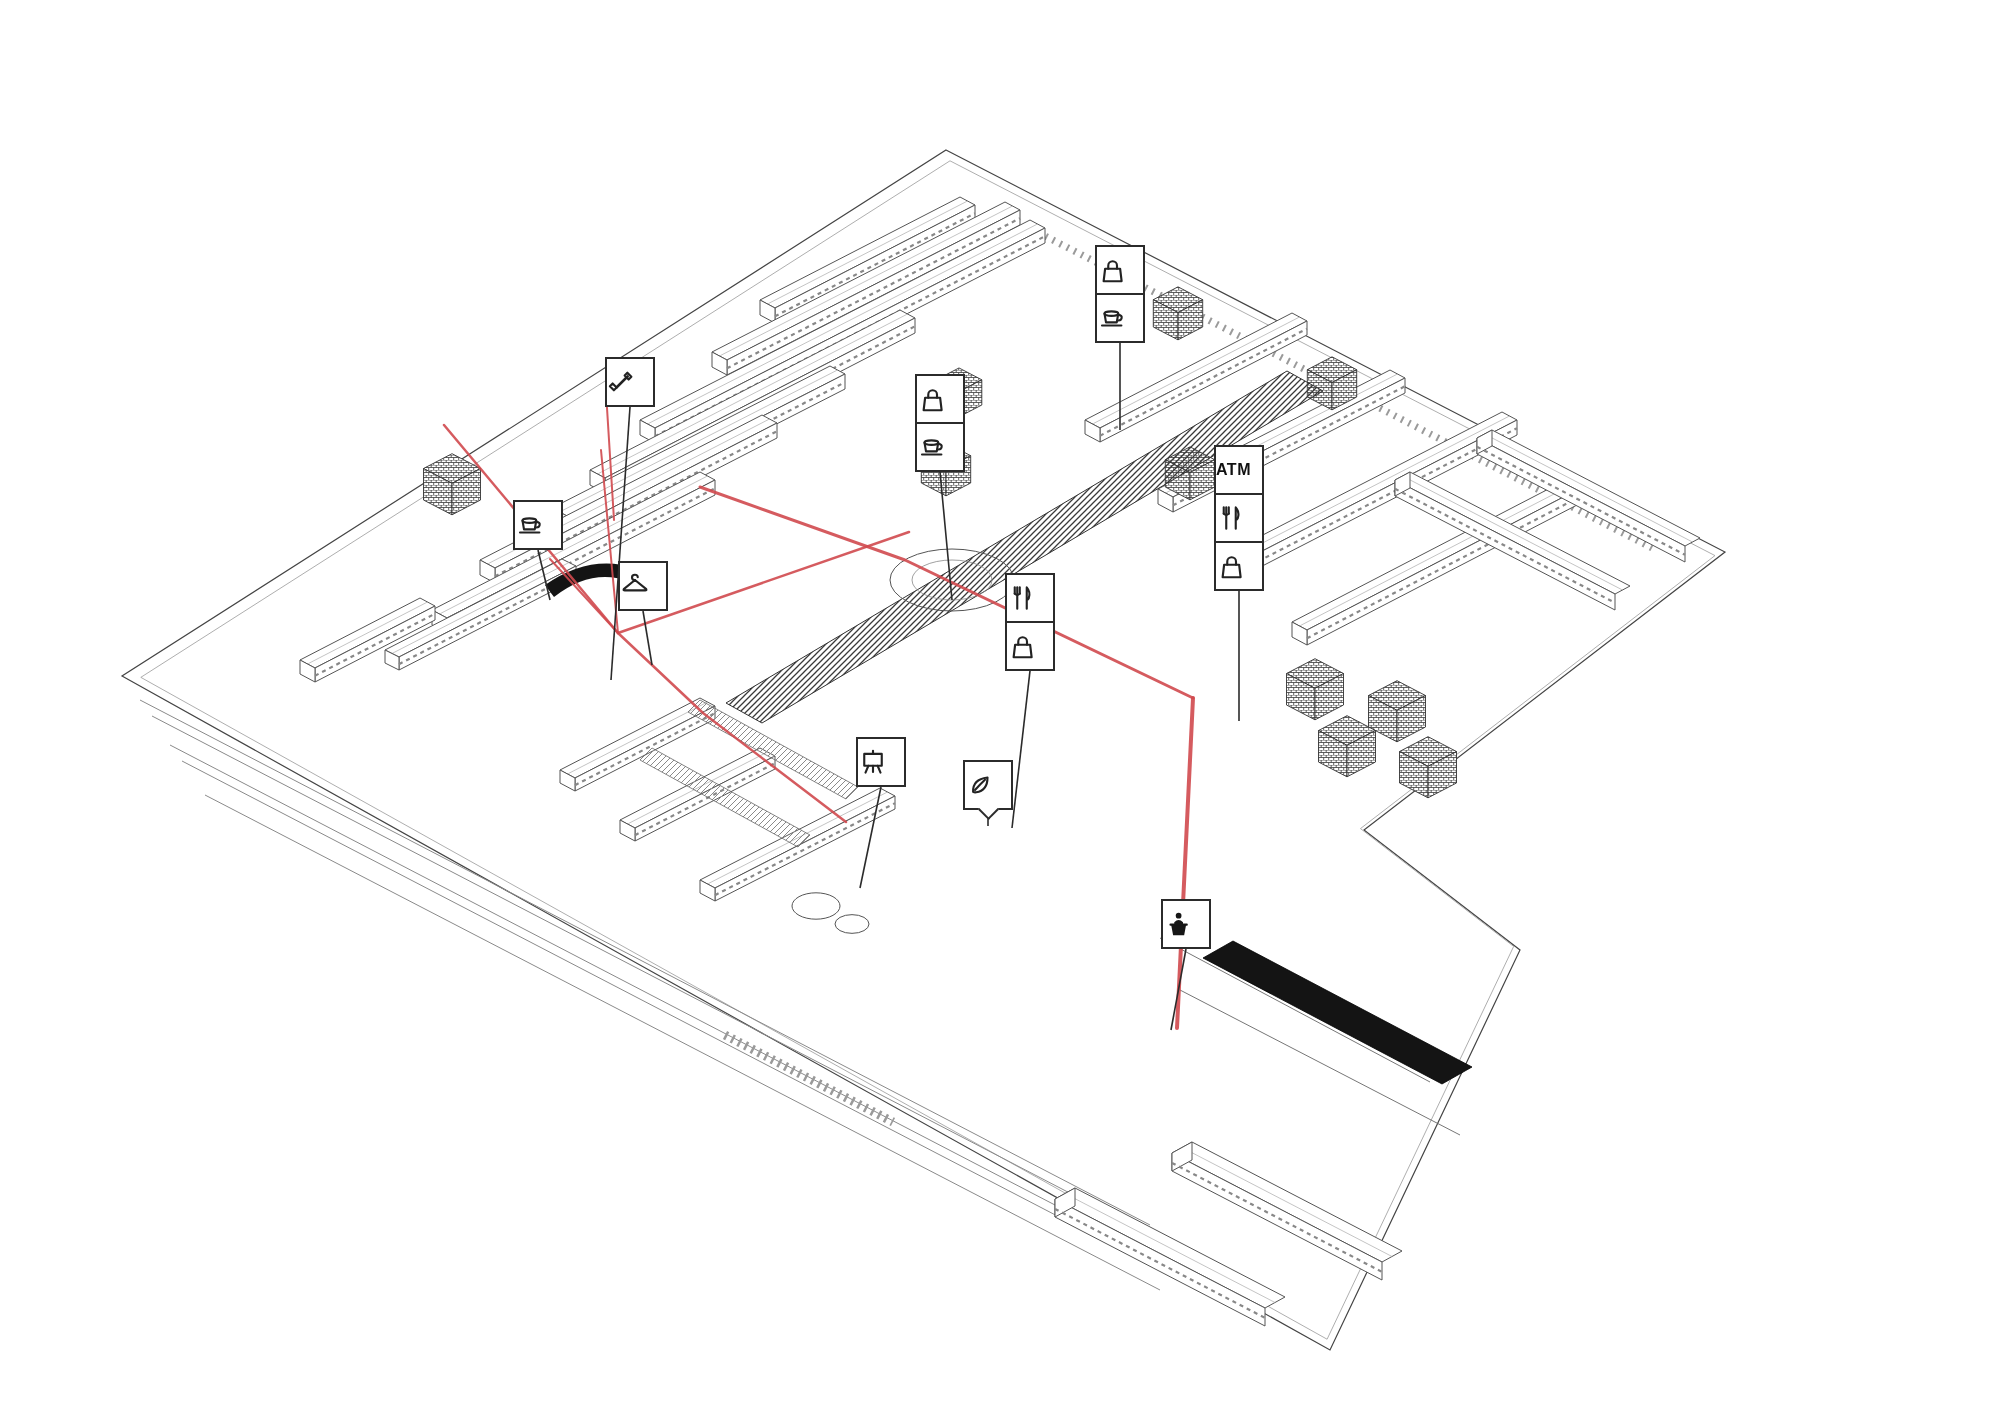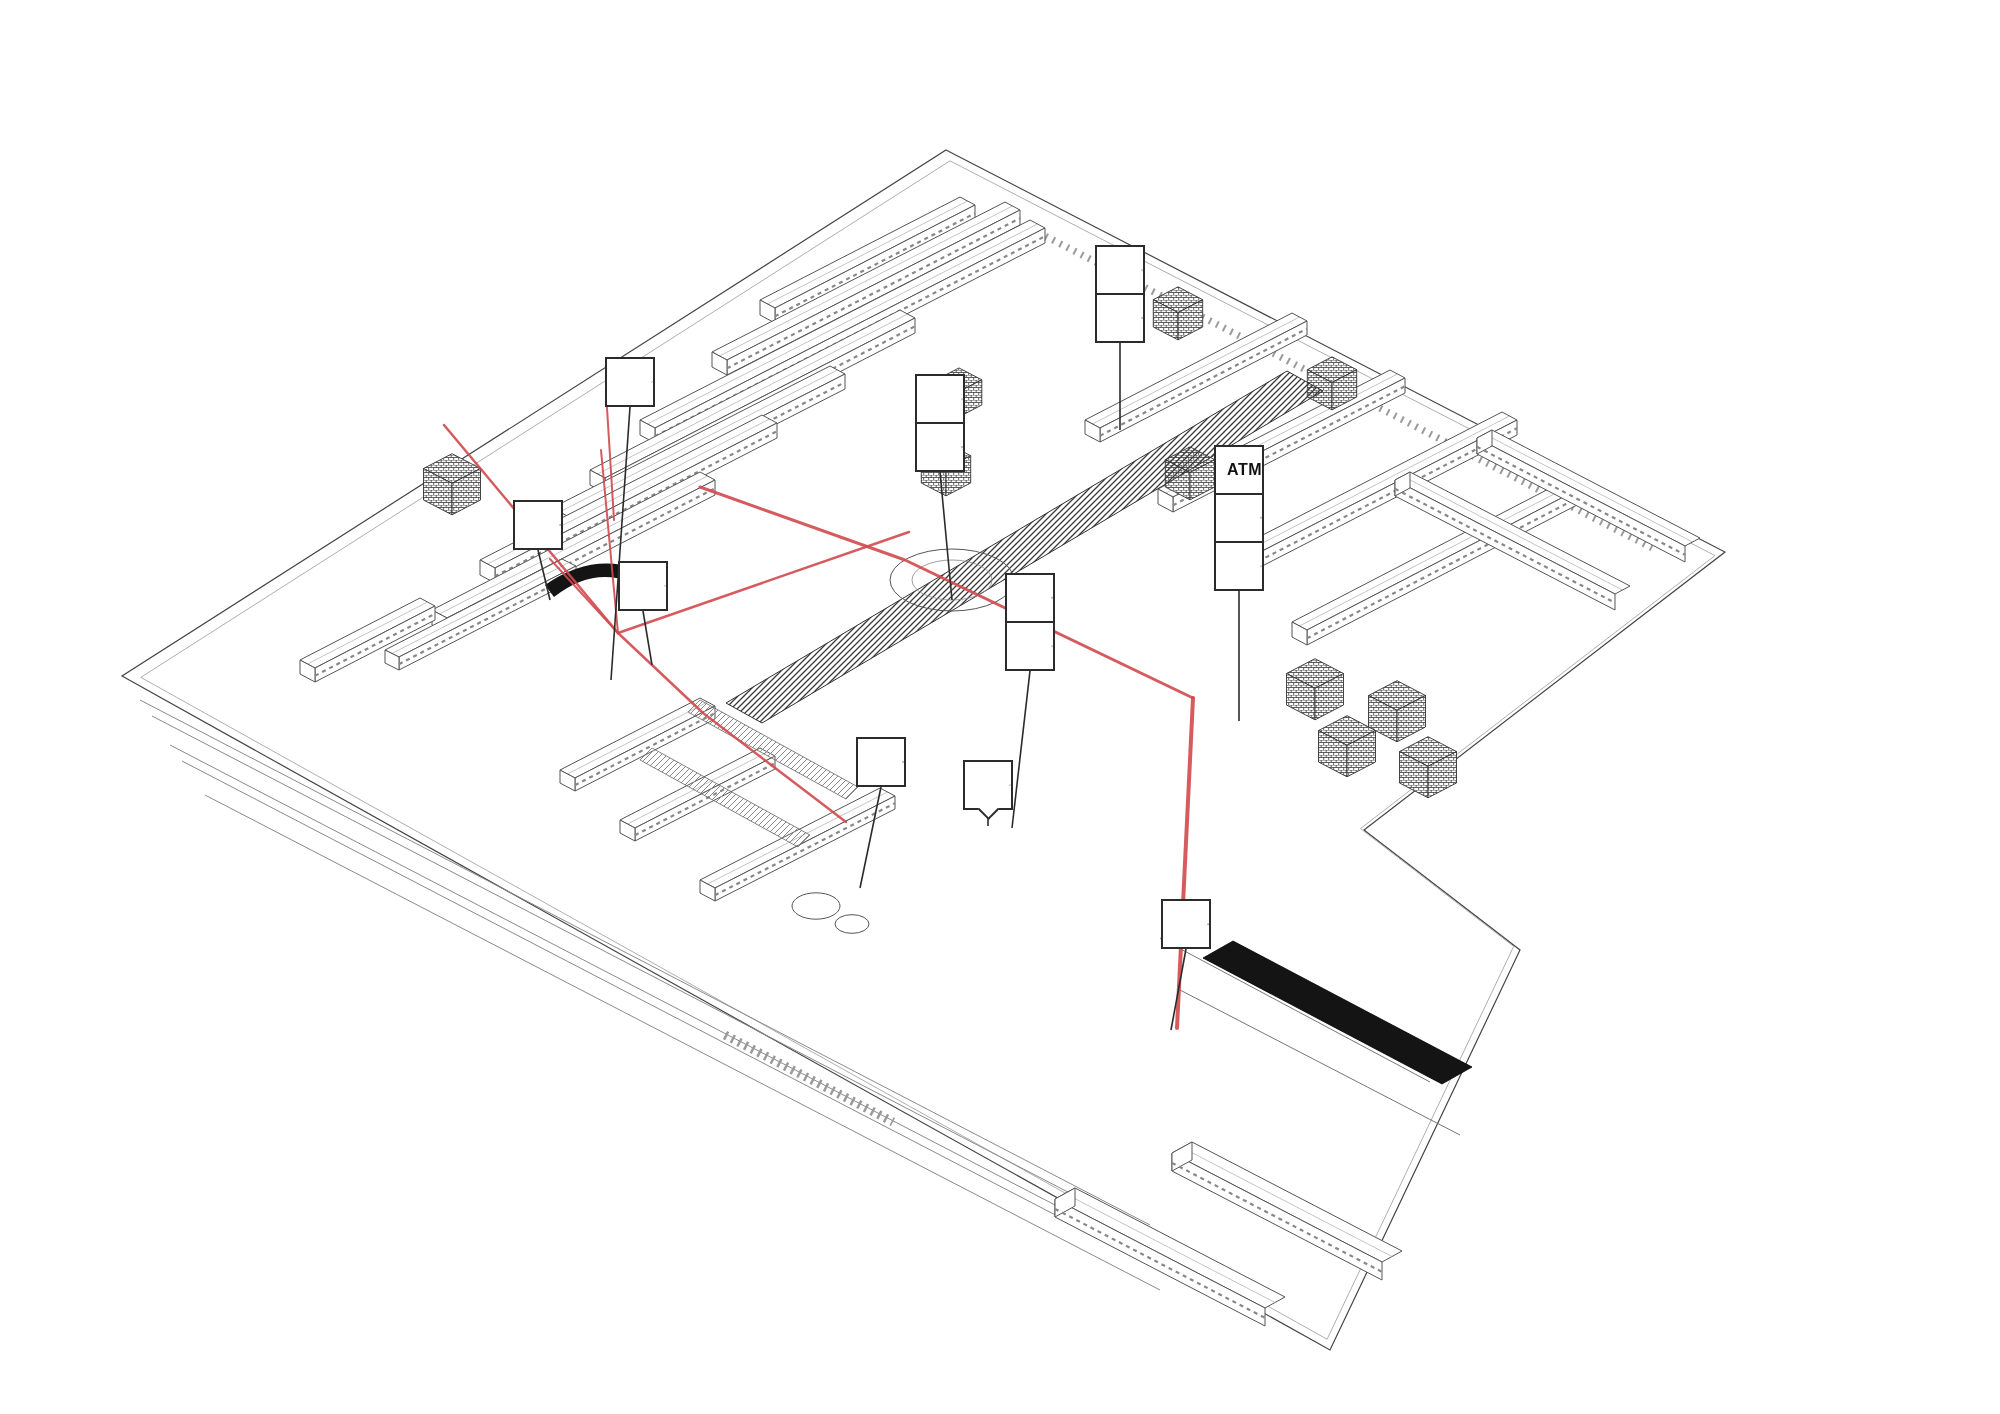--- a/index.html
+++ b/index.html
@@ -5,22 +5,22 @@
   html,body{margin:0;padding:0;background:#ffffff;}
   .stage{
     position:relative;width:2000px;height:1414px;overflow:hidden;
     background:#ffffff;font-family:"Liberation Sans",sans-serif;
   }
   svg.drawing{position:absolute;left:0;top:0;}
   #badges{position:absolute;left:0;top:0;width:100%;height:100%;pointer-events:none;}
   .badge-stack{position:absolute;display:flex;flex-direction:column;align-items:center;}
   .badge-box{
     width:50px;height:50px;background:#ffffff;border:2.2px solid #2b2b2b;
-    display:flex;align-items:center;justify-content:flex-end;
-    box-sizing:border-box;margin-top:-2.2px;padding-left:44px;
+    display:flex;align-items:center;justify-content:flex-start;
+    box-sizing:border-box;margin-top:-2.2px;
   }
   .badge-box:first-child{margin-top:0;}
   .atm-text{font-weight:bold;font-size:16px;letter-spacing:.5px;color:#111;}
   .bubble-tail{
     width:13px;height:13px;background:#fff;
     border-right:2.2px solid #2b2b2b;border-bottom:2.2px solid #2b2b2b;
     transform:rotate(45deg);margin-top:-8px;
   }
 </style>
 </head>

